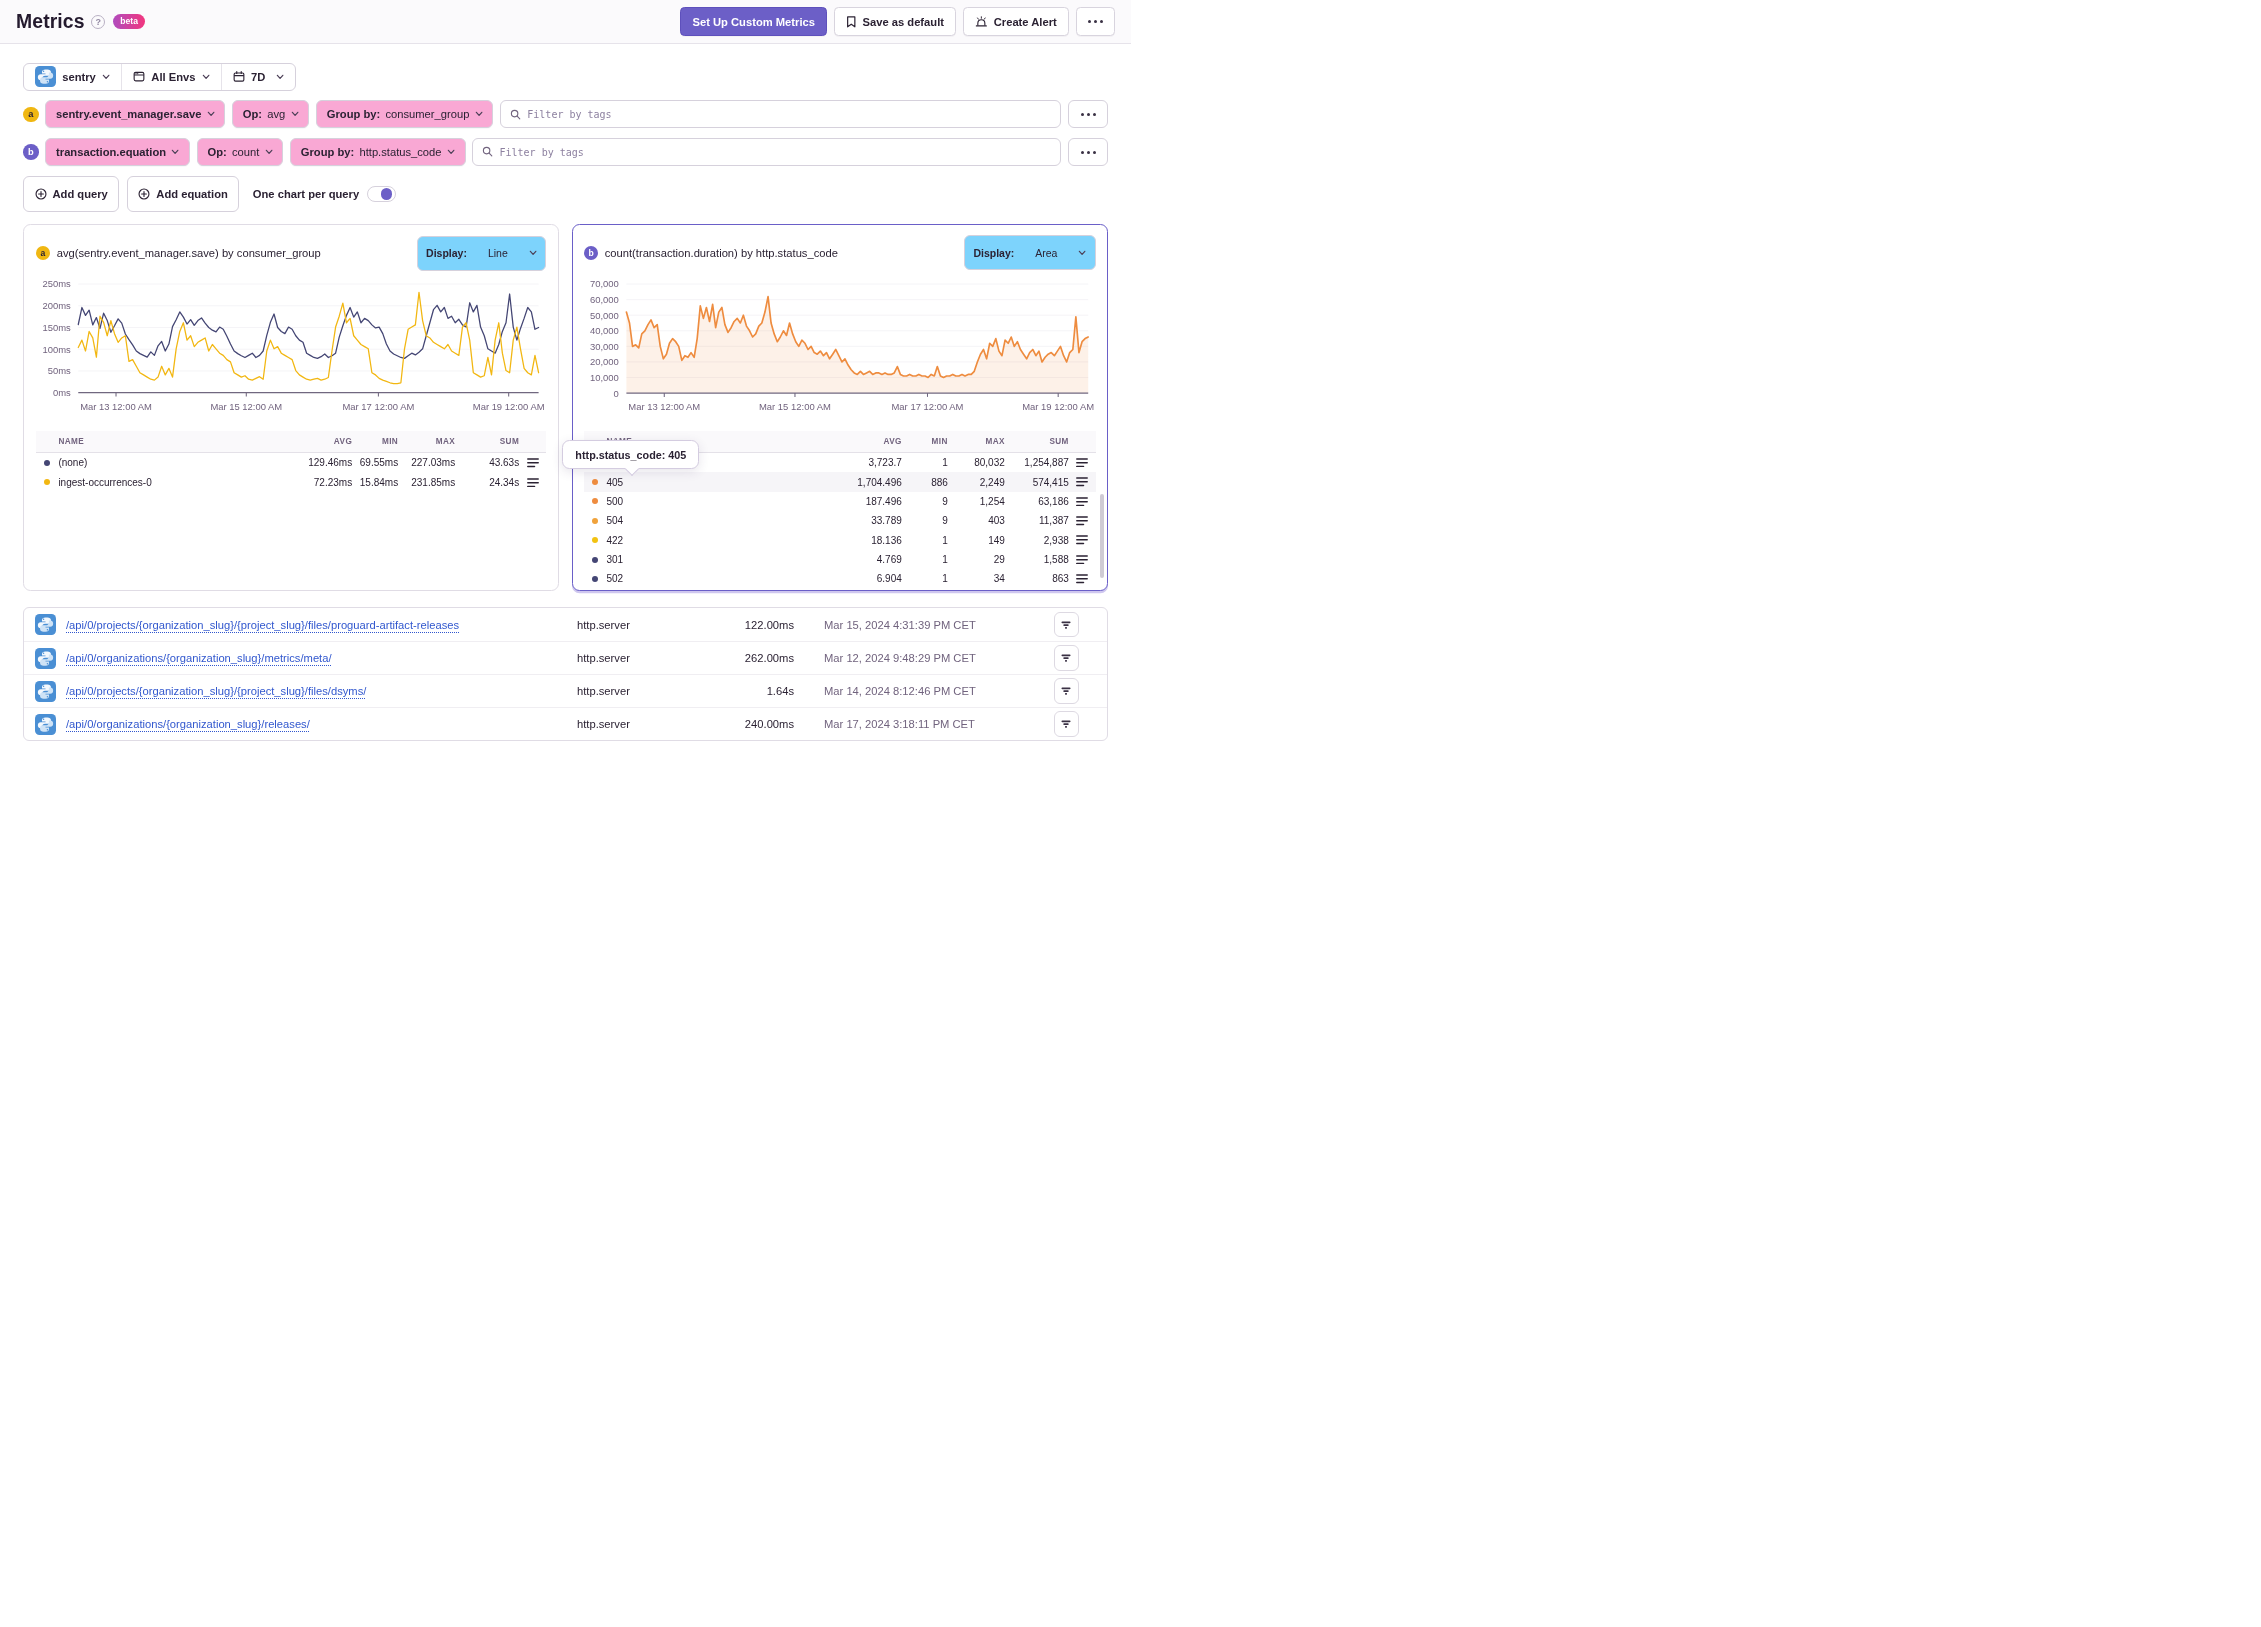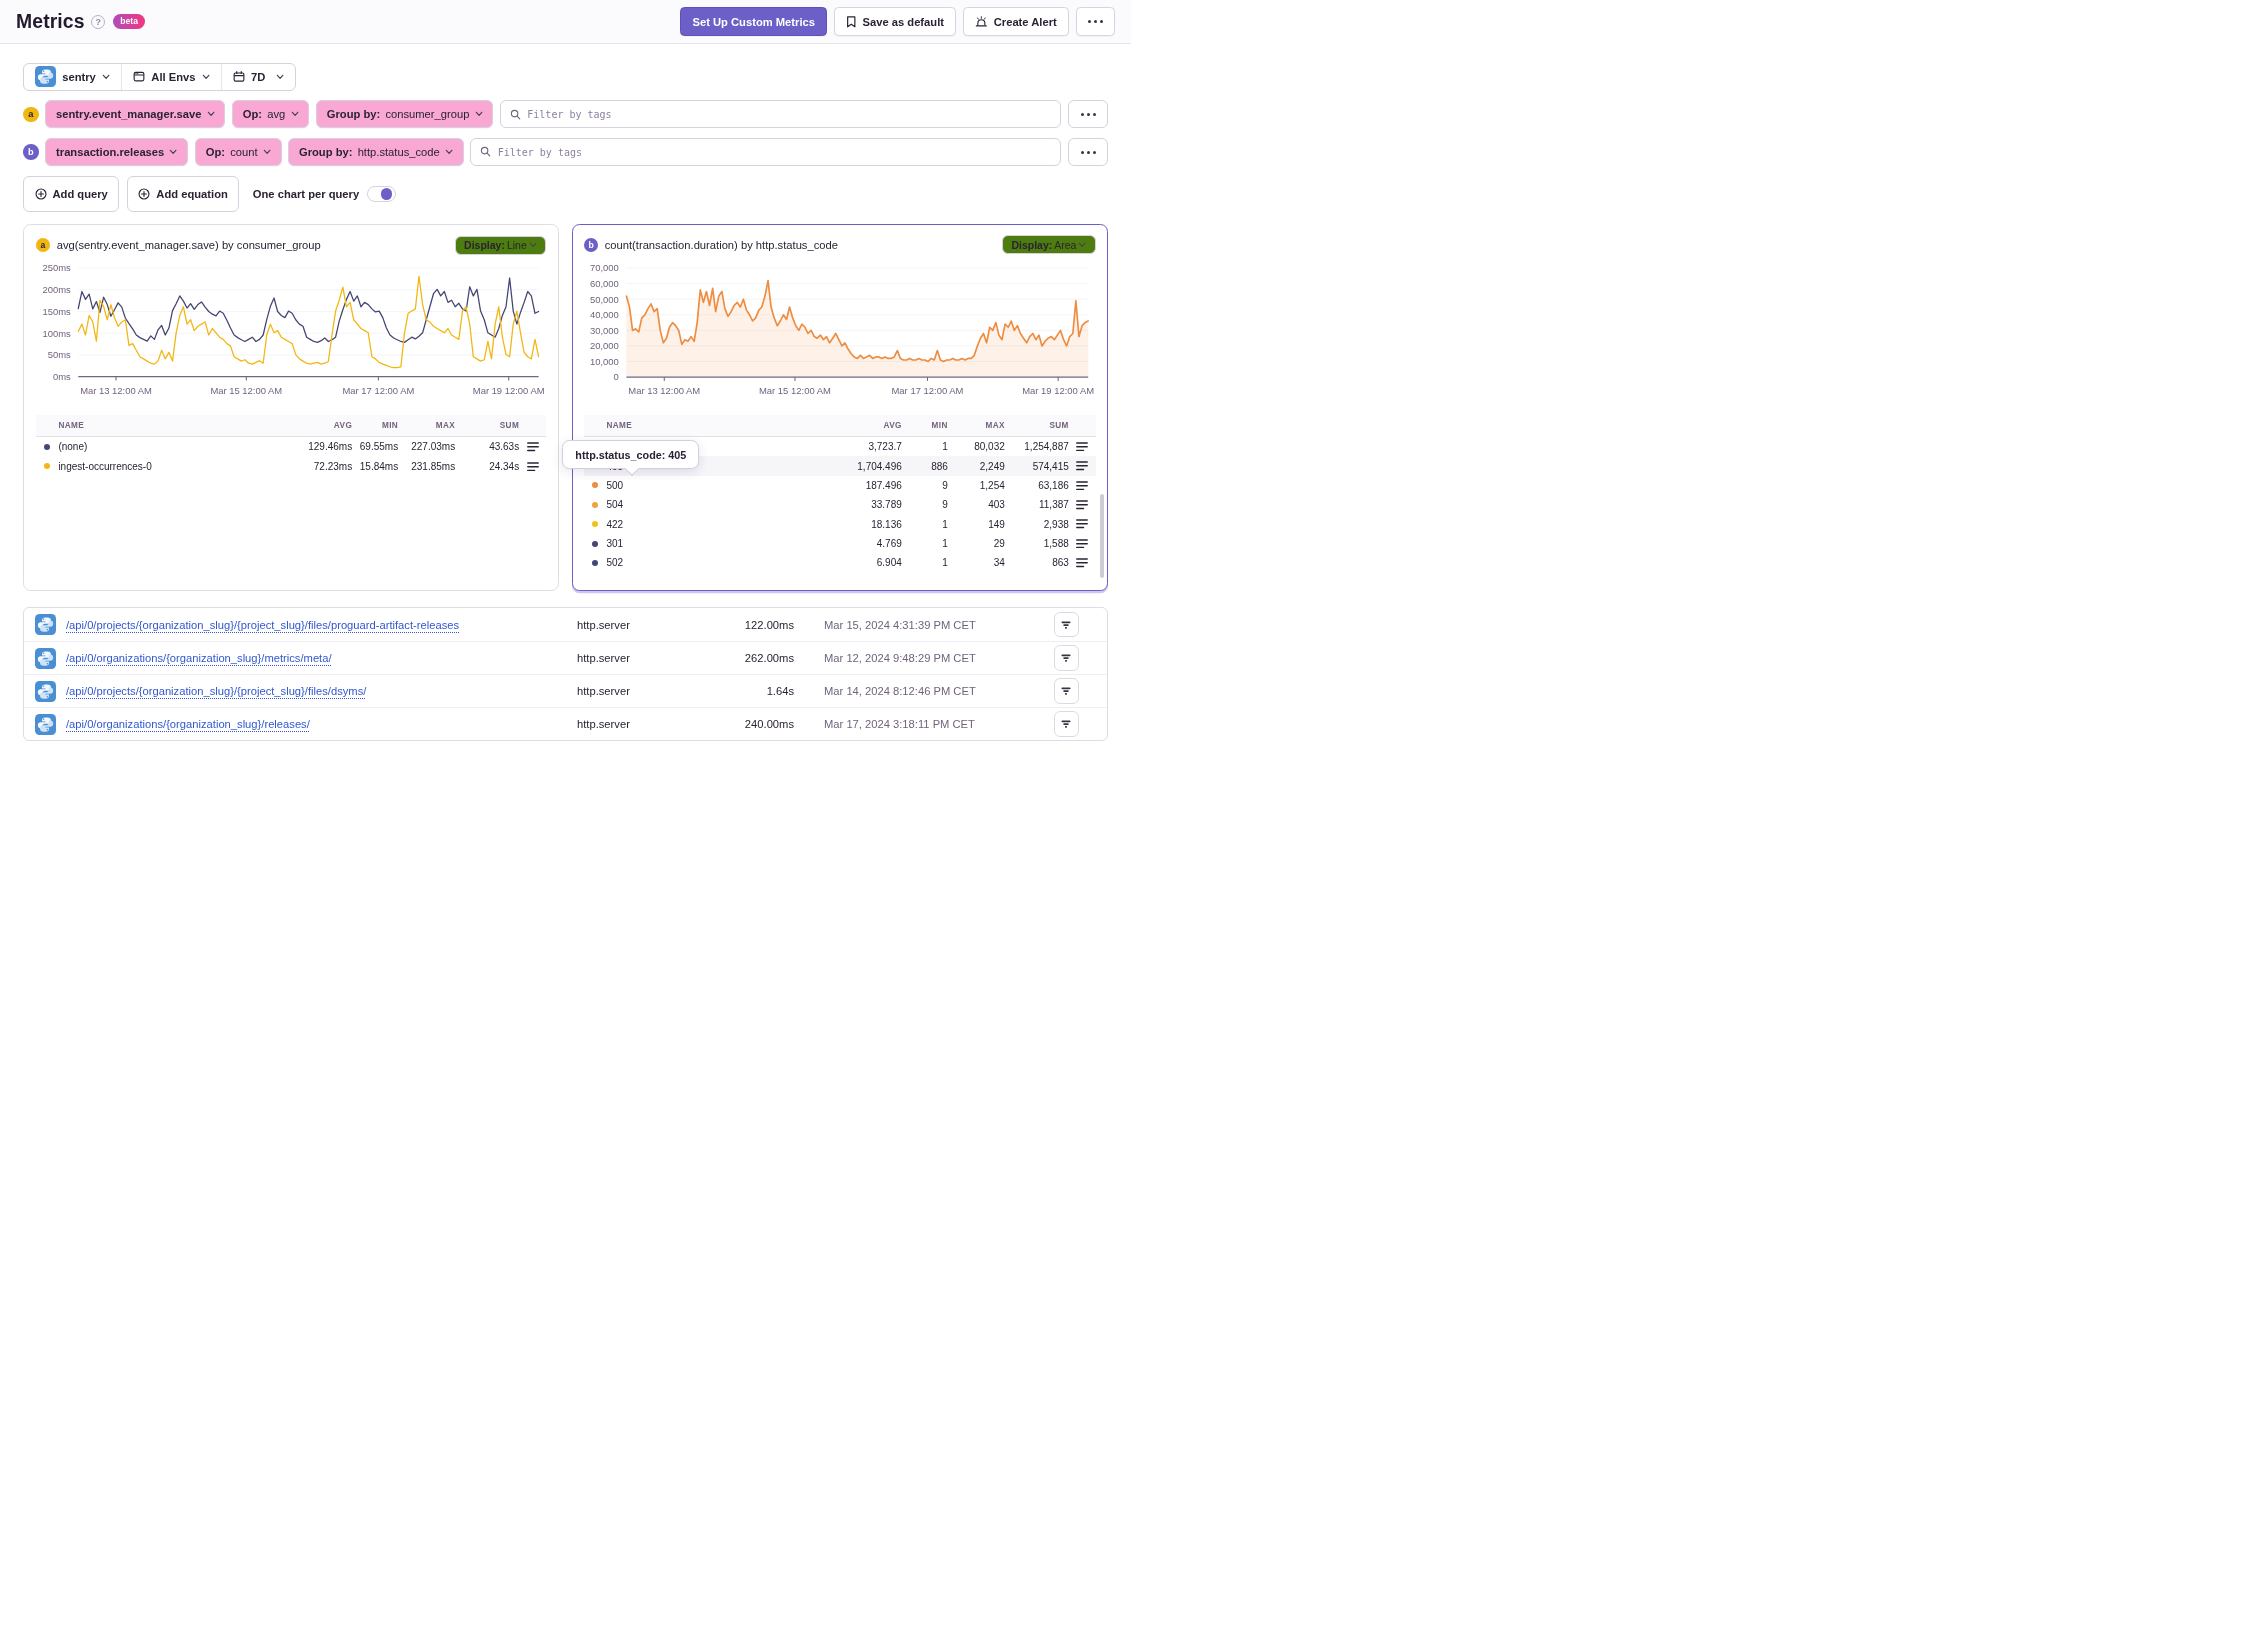--- a/index.html
+++ b/index.html
@@ -62,22 +62,22 @@
 
   
   .charts { display:flex; gap:12.7px; margin-top:12.7px; }
   .panel { width:537px; height:367px; border:0.7px solid #E0DCE5; border-radius:7.5px; background:#fff;
            padding:10.5px 12px; position:relative; }
   .panel.selected { border:1.5px solid #6A5FC8; padding:9.7px 11.2px; box-shadow:0 2.2px 0 0 #CFC7EF; }
   .phead { display:flex; align-items:center; gap:6.7px; }
   .qbadge.sm { width:14px; height:14px; font-size:8.6px; }
   .ptitle { font-size:11.2px; color:#2B2233; }
   .phead .sp { flex:1; }
-  .display-btn { height:19px; border:0.7px solid #D6D1DC; border-radius:6px; background:#4d7c0f; font-size:10.5px;
-                 display:inline-flex; align-items:center; gap:2px; padding:0 8.2px; }
+  .display-btn { height:35px; border:0.7px solid #D6D1DC; border-radius:6px; background:#7dd3fc; font-size:10.5px;
+                 display:inline-flex; align-items:center; gap:21px; padding:0 8.2px; }
   .chart { margin-top:4.5px; }
 
   .sumtable { margin-top:3px; font-size:10px; }
   .srow { display:grid; grid-template-columns:22.4px 1fr 63px 46px 57px 64px 27px; align-items:center; height:19.4px; }
   .srow.shead { height:22.4px; background:#FAF9FB; border-bottom:0.7px solid #E4E1E8; font-size:8.2px;
                 font-weight:700; letter-spacing:0.4px; color:#71637E; }
   .c-num { text-align:right; }
   .c-dot { display:flex; justify-content:center; }
   .dot { width:6px; height:6px; border-radius:50%; display:inline-block; }
   .srow.hl { background:#F6F5F8; }
@@ -254,21 +254,21 @@
           <i></i>
           <i></i>
         </span>
       </button>
   </div>
 
   
   <div class="qrow">
     <span class="qbadge" style="color: rgb(255, 255, 255); background: rgb(108, 95, 199);">b</span>
     <button class="chip">
-      <b>transaction.releases</b>
+      <b>transaction.equation</b>
       <span class="ic">
           <svg width="8.2" height="6" viewBox="0 0 12 8">
             <path d="M2 1.5 6 6 10 1.5" fill="none" stroke="#4D4158" stroke-width="1.8" stroke-linecap="round" stroke-linejoin="round"></path>
           </svg>
         </span>
       </button>
     <button class="chip">
       <b>Op:</b>
         <span>count</span>
       <span class="ic">

